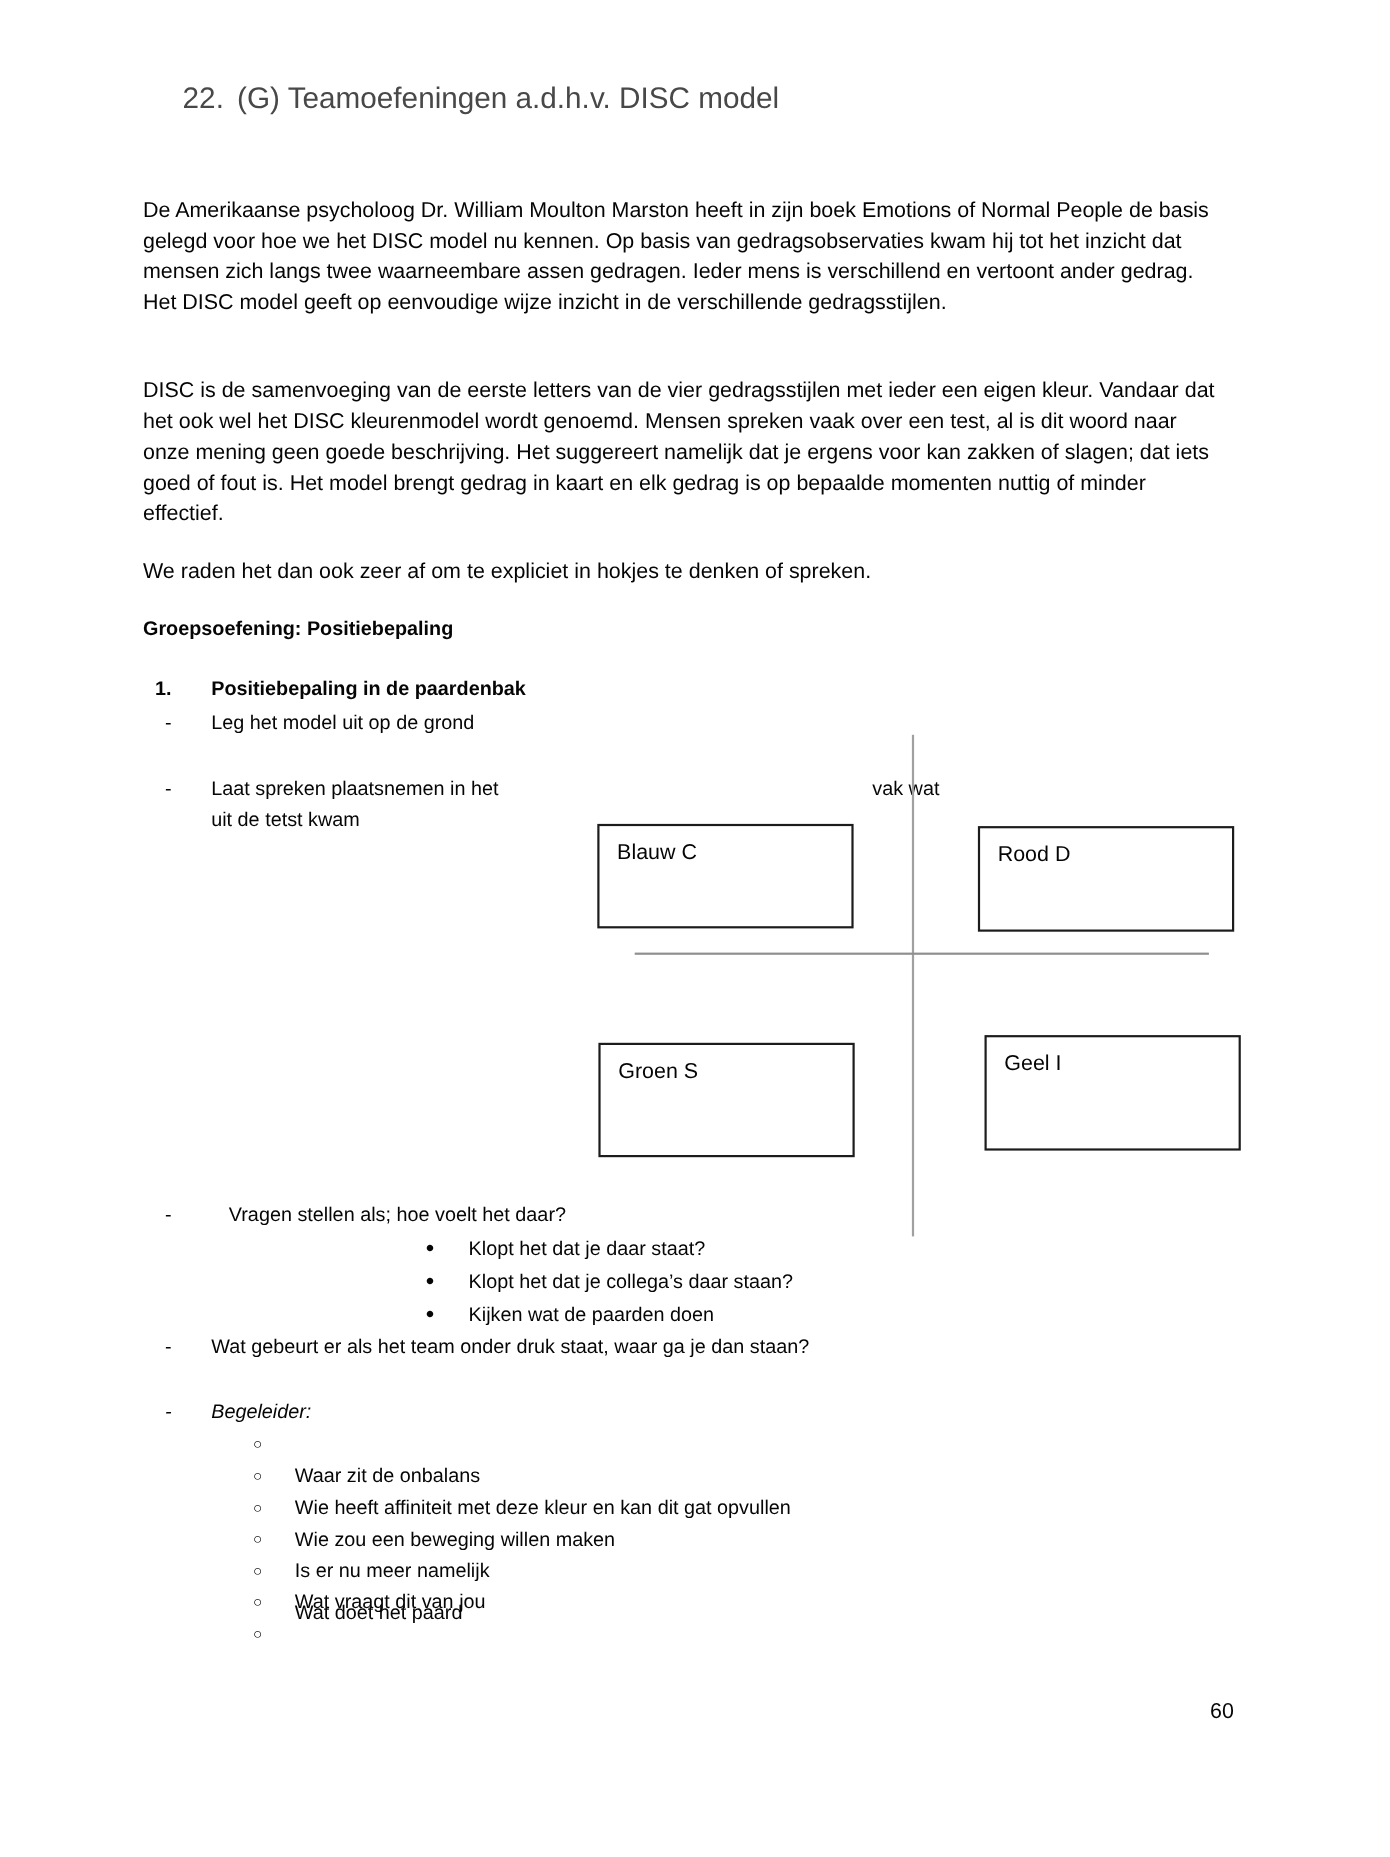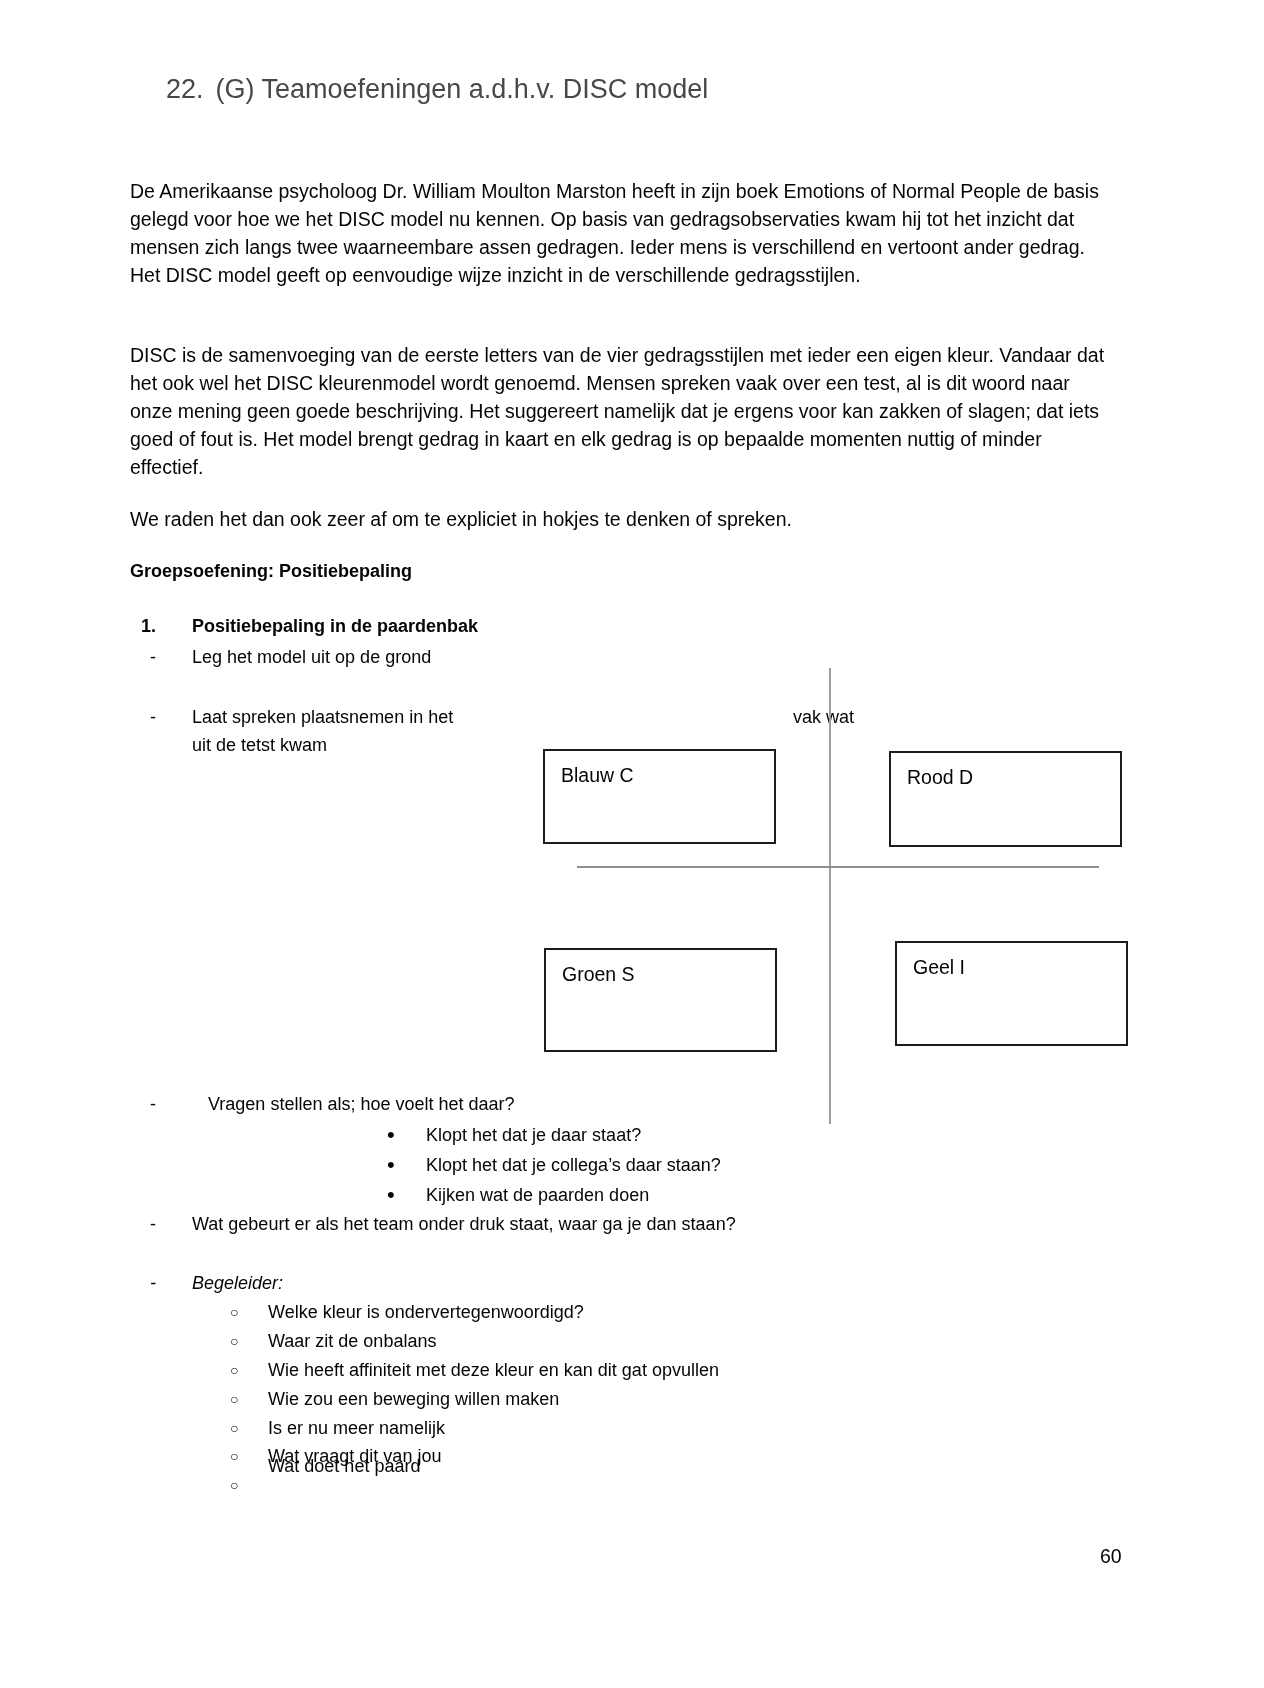--- a/index.html
+++ b/index.html
@@ -124,21 +124,20 @@
   <span class="abs t bullet-marker" style="left:387px; top:1181px;">•</span>
   <span class="abs t" style="left:426px; top:1181px;">Kijken wat de paarden doen</span>
 
   <span class="abs t" style="left:150px; top:1210px;">-</span>
   <span class="abs t" style="left:192px; top:1210px;">Wat gebeurt er als het team onder druk staat, waar ga je dan staan?</span>
 
   <span class="abs t i" style="left:150px; top:1269px;">-</span>
   <span class="abs t i" style="left:192px; top:1269px;">Begeleider:</span>
 
   <span class="abs t circle-marker" style="left:230px; top:1298px;">○</span>
-  <span class="abs t" style="left:268px; top:1298px;">Welke kleur is ondervertegenwoordigd?</span>
 
   <span class="abs t circle-marker" style="left:230px; top:1327px;">○</span>
   <span class="abs t" style="left:268px; top:1327px;">Waar zit de onbalans</span>
 
   <span class="abs t circle-marker" style="left:230px; top:1356px;">○</span>
   <span class="abs t" style="left:268px; top:1356px;">Wie heeft affiniteit met deze kleur en kan dit gat opvullen</span>
 
   <span class="abs t circle-marker" style="left:230px; top:1385px;">○</span>
   <span class="abs t" style="left:268px; top:1385px;">Wie zou een beweging willen maken</span>
 

